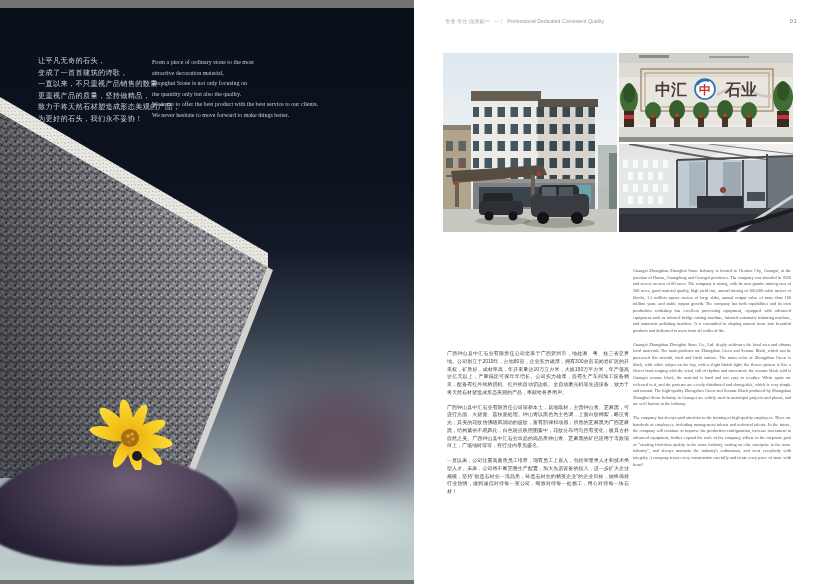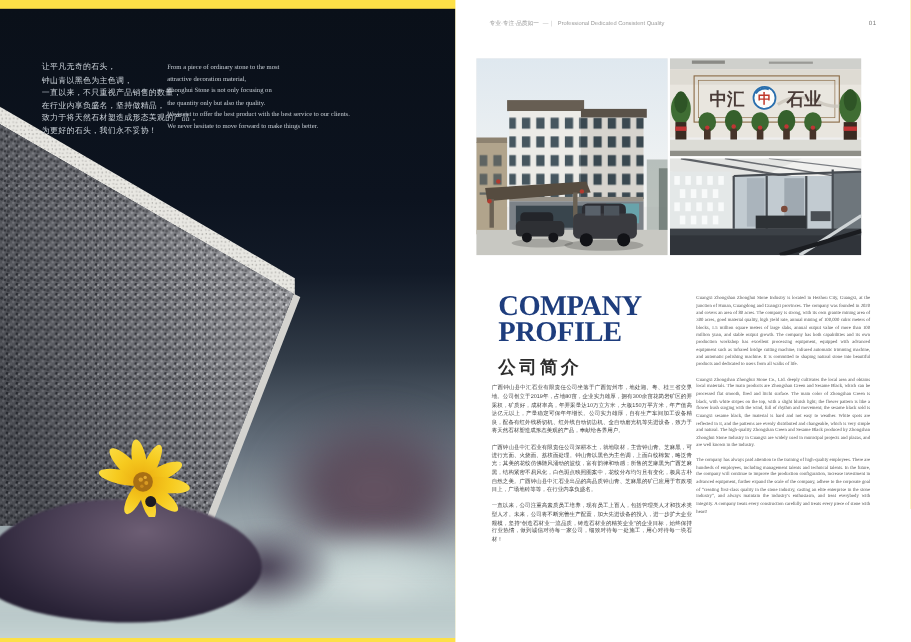--- a/index.html
+++ b/index.html
@@ -1,16 +1,16 @@
 <!DOCTYPE html>
 <html><head>
 <meta charset="utf-8">
 <style>
   html,body{margin:0;padding:0;background:#ffffff;}
-  .spread{position:relative;width:828px;height:584px;background:#fde047;overflow:hidden;
+  .spread{position:relative;width:828px;height:584px;background:#737373;overflow:hidden;
           font-family:"Liberation Sans",sans-serif;}
 
   
   .left-page{position:absolute;left:0;top:8px;width:414px;height:572px;overflow:hidden;
     background:linear-gradient(180deg,#0a1019 0%,#0c131f 30%,#121a27 42%,#333d49 56%,
                #67727e 70%,#9aa6ac 82%,#bdc9ca 92%,#ccd8d8 100%);}
   .bg-blob{position:absolute;border-radius:50%;}
   .blob-plum{left:240px;top:362px;width:200px;height:150px;filter:blur(14px);
     background:radial-gradient(closest-side,#6a5765 0%,#594a5a 45%,rgba(70,60,75,0) 100%);}
   .blob-light{left:225px;top:470px;width:230px;height:130px;filter:blur(10px);
@@ -28,21 +28,21 @@
     line-height:1.6;letter-spacing:0.3px;}
   .poem-en{position:absolute;left:152px;top:49px;color:#c6cdd4;font-size:6px;
     line-height:1.75;font-family:"Liberation Serif",serif;}
 
   
   .right-page{position:absolute;left:414px;top:0;width:414px;height:584px;background:#fff;}
   .page-header{position:absolute;left:31px;top:18px;width:352px;display:flex;
     justify-content:space-between;align-items:baseline;color:#9a9a9a;font-size:5.2px;}
   .page-header .sep{margin:0 2px;color:#b5b5b5;}
   .page-num{color:#787878;font-size:5.6px;letter-spacing:0.5px;}
-  .photos{position:absolute;left:19px;top:53px;width:350px;height:179px;display:flex;gap:2px;}
+  .photos{position:absolute;left:29px;top:53px;width:350px;height:179px;display:flex;gap:2px;}
   .photo-col{display:flex;flex-direction:column;gap:2px;}
   .photo{display:block;background:#eee;}
   .title-block{position:absolute;left:39px;top:266px;}
   .title-en{font-family:"Liberation Serif",serif;font-weight:bold;font-size:26px;
     line-height:0.94;color:#1e3d7d;letter-spacing:-0.5px;}
   .title-cn{font-size:16px;font-weight:bold;color:#2d2d2d;letter-spacing:3px;margin-top:9px;}
   .body-cn{position:absolute;left:33px;top:350px;width:182px;font-size:5px;line-height:1.55;
     color:#3f3f3f;text-align:justify;}
   .body-cn p{margin:0 0 7px 0;}
   .body-en{position:absolute;left:219px;top:268px;width:158px;font-size:4.3px;line-height:1.55;
@@ -122,23 +122,23 @@
         <circle cx="0" cy="0" r="9" fill="#a86f14"></circle>
         <circle cx="-2" cy="-2" r="2" fill="#dfa127"></circle>
         <circle cx="3" cy="1" r="1.8" fill="#d99b22"></circle>
         <circle cx="-1" cy="4" r="1.6" fill="#c8891c"></circle>
         <circle cx="2" cy="-4" r="1.5" fill="#e7ad32"></circle>
       </g>
     </svg>
 
     <div class="poem-cn">
       <div>让平凡无奇的石头，</div>
-      <div>钟山青以黑色为主色调，</div>
+      <div>变成了一首首建筑的诗歌，</div>
       <div>一直以来，不只重视产品销售的数量，</div>
-      <div>在行业内享负盛名，坚持做精品，</div>
+      <div>更重视产品的质量，坚持做精品，</div>
       <div>致力于将天然石材塑造成形态美观的产品，</div>
       <div>为更好的石头，我们永不妥协！</div>
     </div>
     <div class="poem-en">
       <div>From a piece of ordinary stone to the most</div>
       <div>attractive decoration material,</div>
       <div>Zhonghui Stone is not only focusing on</div>
       <div>the quantity only but also the quality.</div>
       <div>We insist to offer the best product with the best service to our clients.</div>
       <div>We never hesitate to move forward to make things better.</div>
@@ -311,25 +311,20 @@
           <circle cx="104" cy="46" r="3" fill="#7c4a3a"></circle>
 
           <rect x="0" y="64" width="174" height="24" fill="#30343a"></rect>
           <rect x="0" y="64" width="174" height="6" fill="#3c4147"></rect>
           <line x1="118" y1="88" x2="174" y2="52" stroke="#cfd4d6" stroke-width="3"></line>
           <line x1="100" y1="88" x2="174" y2="66" stroke="#1a1c20" stroke-width="4"></line>
         </svg>
       </div>
     </div>
 
-    <div class="title-block">
-      <div class="title-en">COMPANY</div>
-      <div class="title-en">PROFILE</div>
-      <div class="title-cn">公司简介</div>
-    </div>
 
     <div class="body-cn">
       <p>广西钟山县中汇石业有限责任公司坐落于广西贺州市，地处湘、粤、桂三省交界地。公司创立于2019年，占地80亩，企业实力雄厚，拥有300余亩花岗岩矿区的开采权，矿质好，成材率高，年开采量达10万立方米，大板150万平方米，年产值高达亿元以上，产量稳定可保年年增长。公司实力雄厚，自有生产车间加工设备精良，配备有红外线桥切机、红外线自动切边机、全自动磨光机等先进设备，致力于将天然石材塑造成形态美观的产品，奉献给各界用户。</p>
       <p>广西钟山县中汇石业有限责任公司深耕本土，就地取材，主营钟山青、芝麻黑，可进行光面、火烧面、荔枝面处理。钟山青以黑色为主色调，上面白纹棉絮，略泛青光；其美的花纹仿佛随风涌动的波纹，富有韵律和动感；所售的芝麻黑为广西芝麻黑，结构紧密不易风化，白色斑点映照图案中，花纹分布均匀且有变化，极具古朴自然之美。广西钟山县中汇石业出品的高品质钟山青、芝麻黑的矿已应用于市政项目上，广场地砖等等，在行业内享负盛名。</p>
       <p>一直以来，公司注重高素质员工培养，现有员工上百人，包括管理类人才和技术类型人才。未来，公司将不断完善生产配置，加大先进设备的投入，进一步扩大企业规模，坚持“创造石材业一流品质，铸造石材业的精英企业”的企业目标，始终保持行业热情，做到诚信对待每一家公司，细致对待每一处施工，用心对待每一块石材！</p>
     </div>
     <div class="body-en">
       <p>Guangxi Zhongshan Zhonghui Stone Industry is located in Hezhou City, Guangxi, at the junction of Hunan, Guangdong and Guangxi provinces. The company was founded in 2020 and covers an area of 80 acres. The company is strong, with its own granite mining area of 300 acres, good material quality, high yield rate, annual mining of 100,000 cubic meters of blocks, 1.5 million square meters of large slabs, annual output value of more than 100 million yuan, and stable output growth. The company has both capabilities and its own production workshop has excellent processing equipment, equipped with advanced equipment such as infrared bridge cutting machine, infrared automatic trimming machine, and automatic polishing machine. It is committed to shaping natural stone into beautiful products and dedicated to users from all walks of life.</p>
       <p>Guangxi Zhongshan Zhonghui Stone Co., Ltd. deeply cultivates the local area and obtains local materials. The main products are Zhongshan Green and Sesame Black, which can be processed flat smooth, fired and litchi surface. The main color of Zhongshan Green is black, with white stripes on the top, with a slight bluish light; the flower pattern is like a flower bush surging with the wind, full of rhythm and movement; the sesame black sold is Guangxi sesame black, the material is hard and not easy to weather. White spots are reflected in it, and the patterns are evenly distributed and changeable, which is very simple and natural. The high-quality Zhongshan Green and Sesame Black produced by Zhongshan Zhonghui Stone Industry in Guangxi are widely used in municipal projects and plazas, and are well known in the industry.</p>
       <p>The company has always paid attention to the training of high-quality employees. There are hundreds of employees, including management talents and technical talents. In the future, the company will continue to improve the production configuration, increase investment in advanced equipment, further expand the scale of the company, adhere to the corporate goal of “creating first-class quality in the stone industry, casting an elite enterprise in the stone industry”, and always maintain the industry's enthusiasm, and treat everybody with integrity. A company treats every construction carefully and treats every piece of stone with heart!</p>

